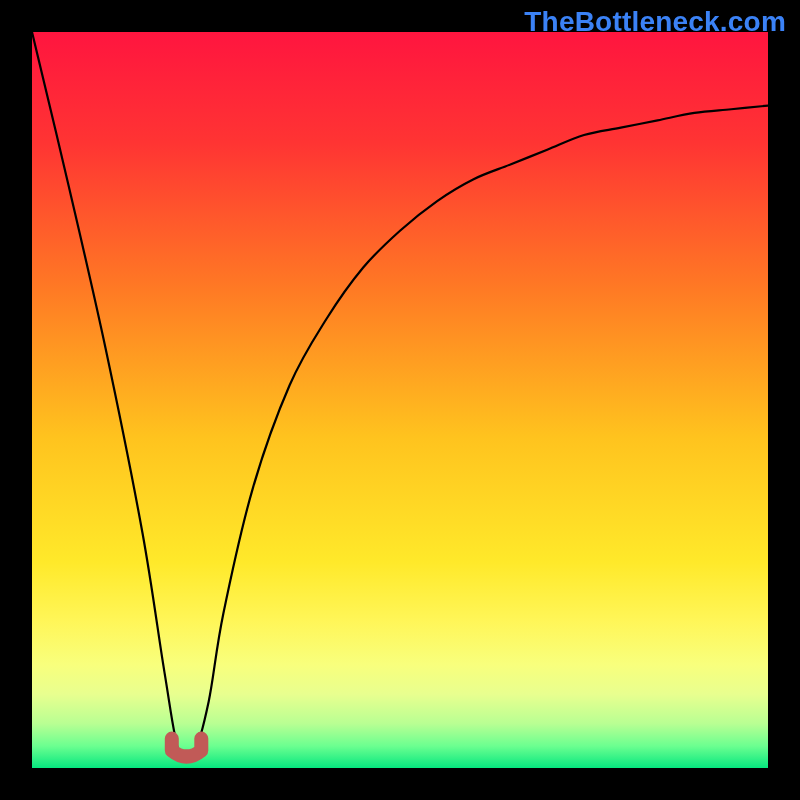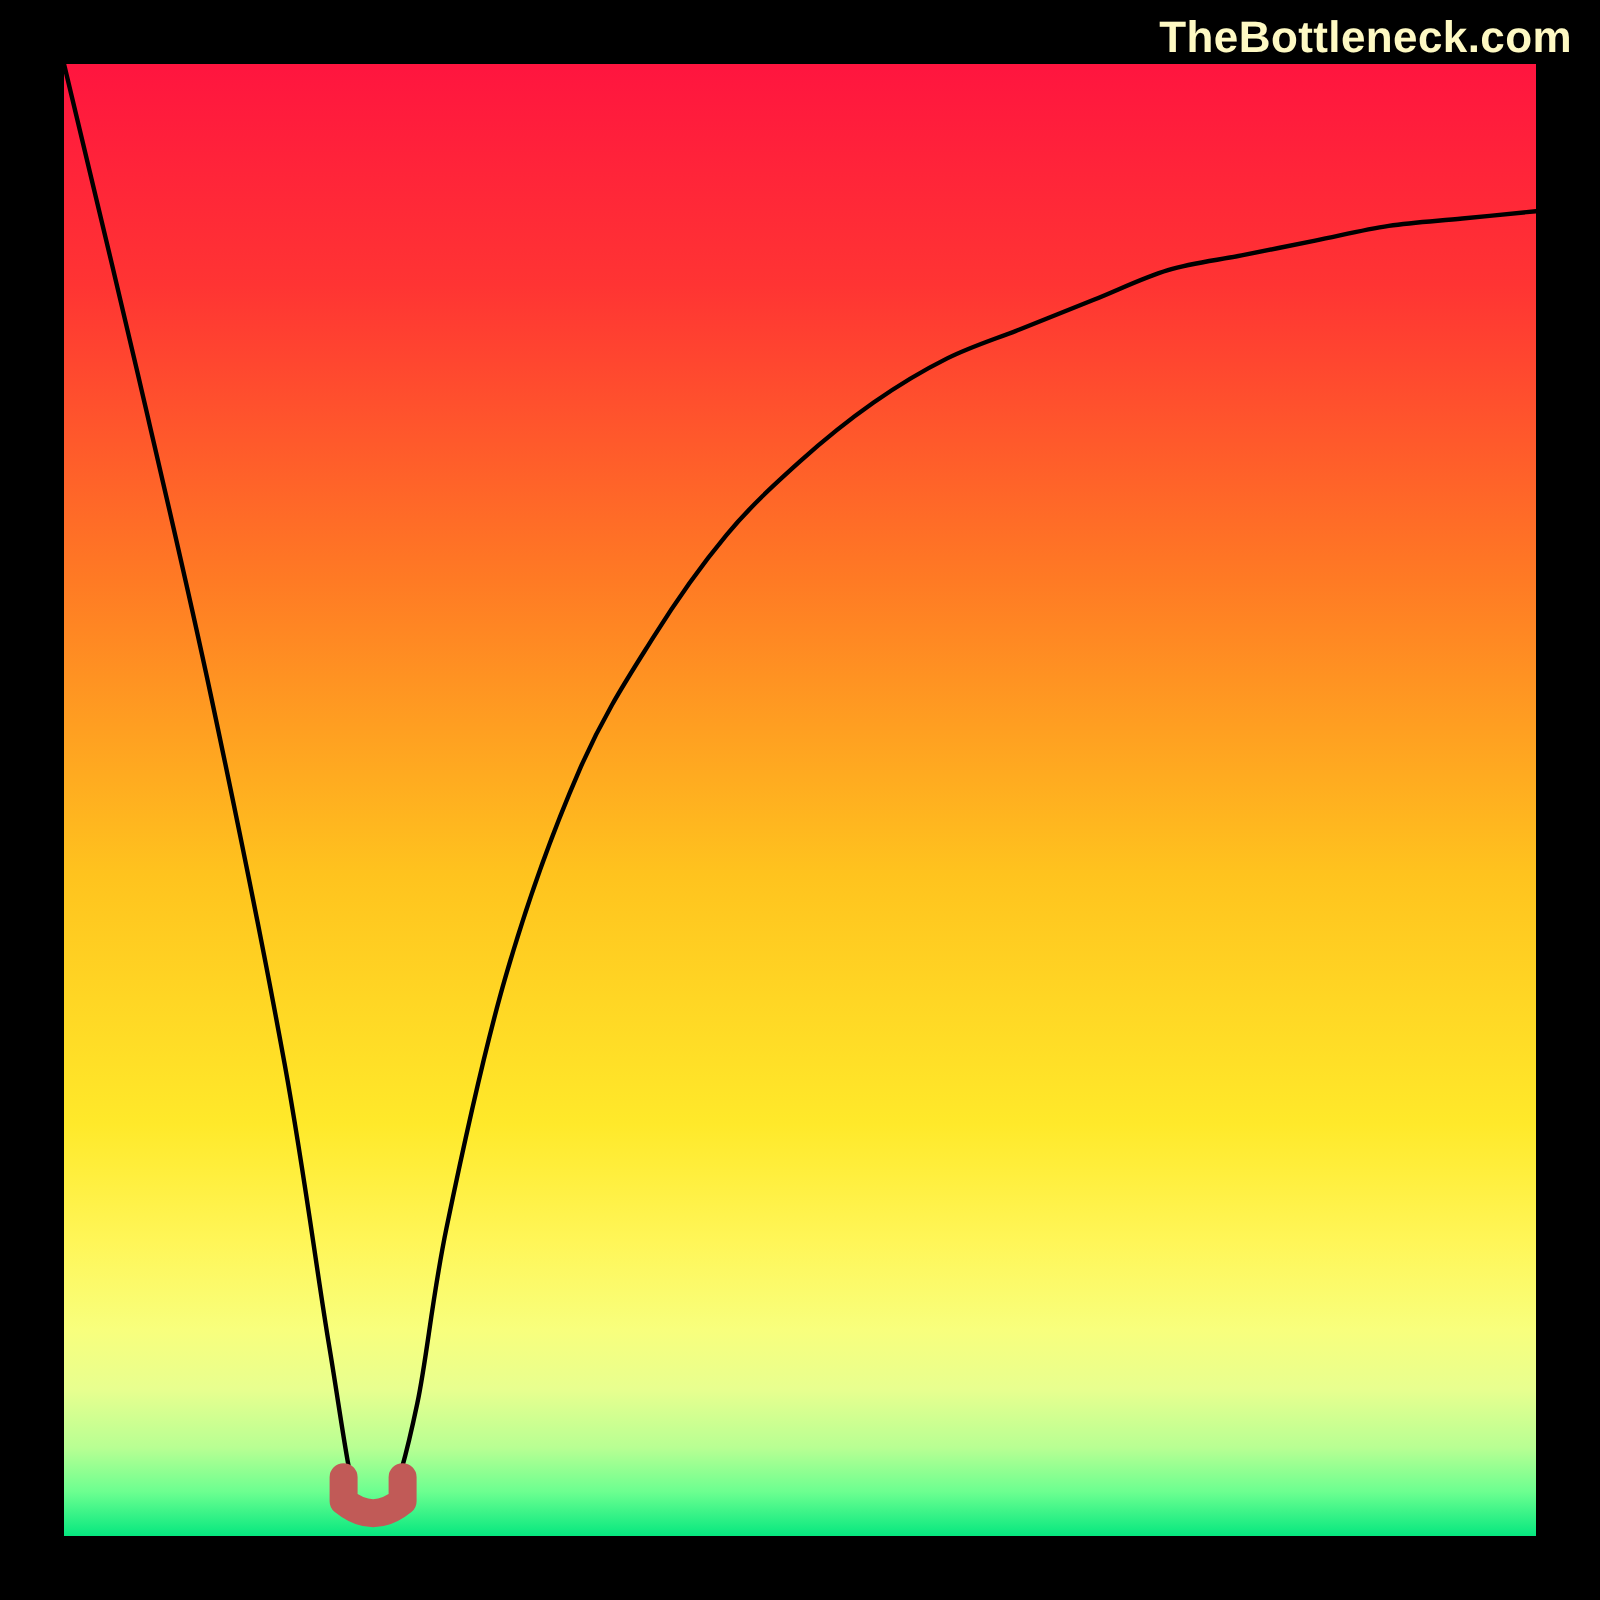--- a/index.html
+++ b/index.html
@@ -28,23 +28,23 @@
   }
   .gradient {
     position: absolute;
     left: 0; top: 0; right: 0; bottom: 0;
   }
   .attrib {
     position: absolute;
     top: 6px;
     right: 14px;
     font-family: Arial, Helvetica, sans-serif;
-    font-size: 22px;
+    font-size: 28px;
     font-weight: bold;
-    color: #fef9c3;
+    color: #3b82f6;
     letter-spacing: 0.2px;
   }
   svg.curve {
     position: absolute;
     left: 0; top: 0;
     width: 736px;
     height: 736px;
   }
 </style>
 </head>

